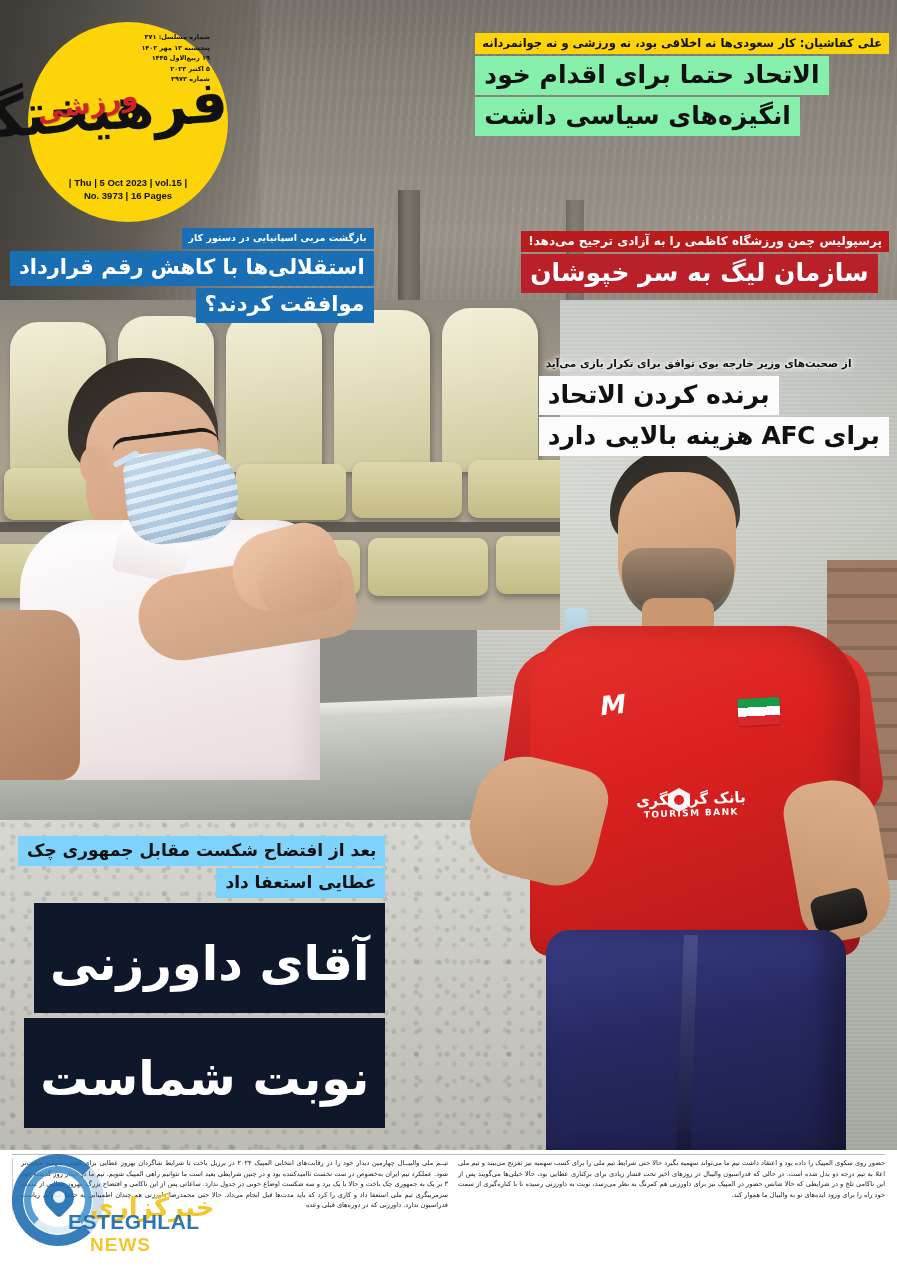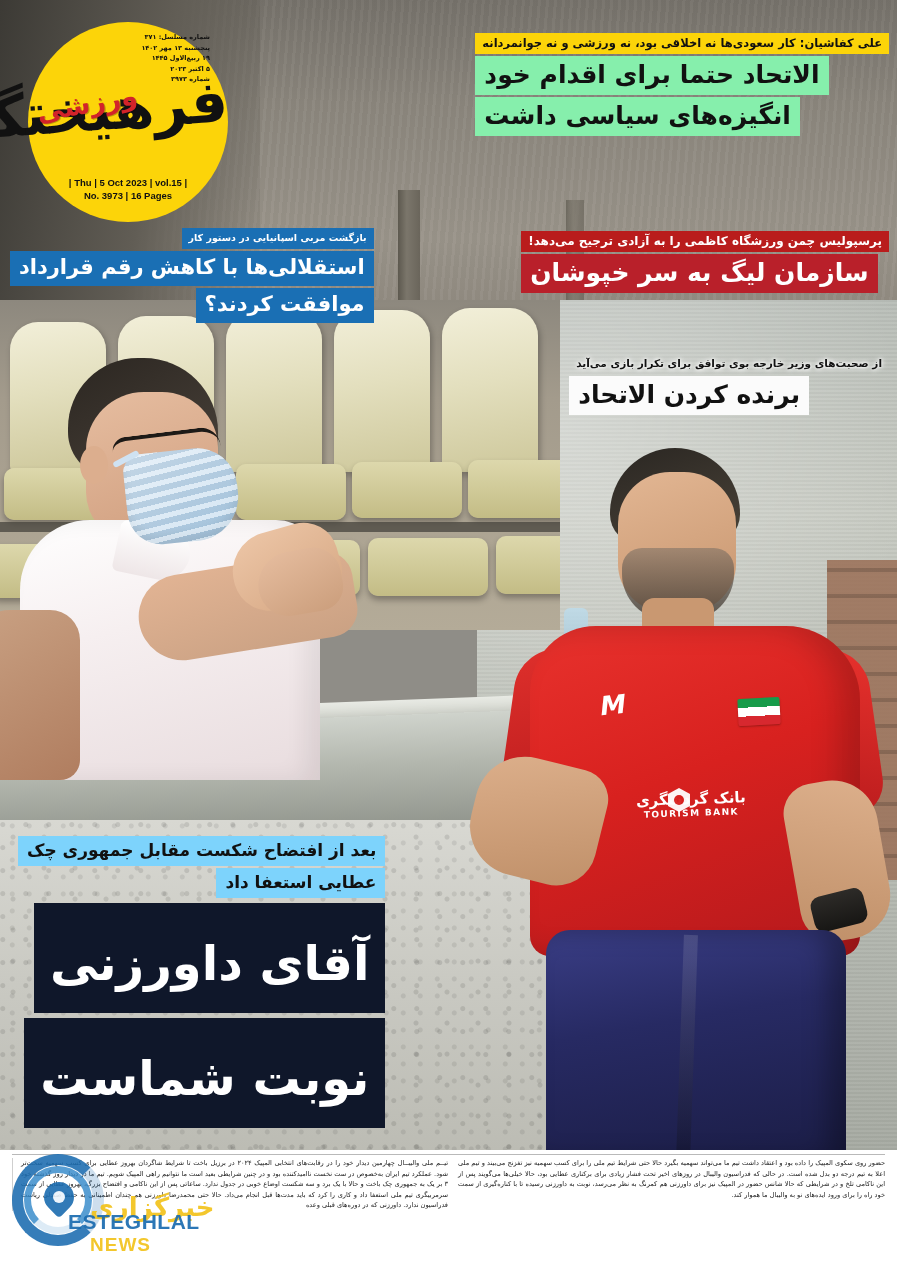--- a/index.html
+++ b/index.html
@@ -590,20 +590,21 @@
   </div>
 
   <div class="blk blk-red">
     <span class="row"><span class="kicker">پرسپولیس چمن ورزشگاه کاظمی را به آزادی ترجیح می‌دهد!</span></span>
     <span class="row"><span class="hl">سازمان لیگ به سر خپوشان</span></span>
   </div>
 
   <div class="blk blk-white">
     <span class="row"><span class="kicker">از صحبت‌های وزیر خارجه بوی توافق برای تکرار بازی می‌آید</span></span>
     <span class="row"><span class="hl">برنده کردن الاتحاد</span></span>
+    <span class="row"><span class="hl">برای AFC هزینه بالایی دارد</span></span>
   </div>
 
   <div class="blk blk-blue">
     <span class="row"><span class="kicker">بازگشت مربی اسپانیایی در دستور کار</span></span>
     <span class="row"><span class="hl">استقلالی‌ها با کاهش رقم قرارداد</span></span>
     <span class="row"><span class="hl">موافقت کردند؟</span></span>
   </div>
 
   <div class="blk blk-main">
     <span class="row"><span class="kicker">بعد از افتضاح شکست مقابل جمهوری چک</span></span>

